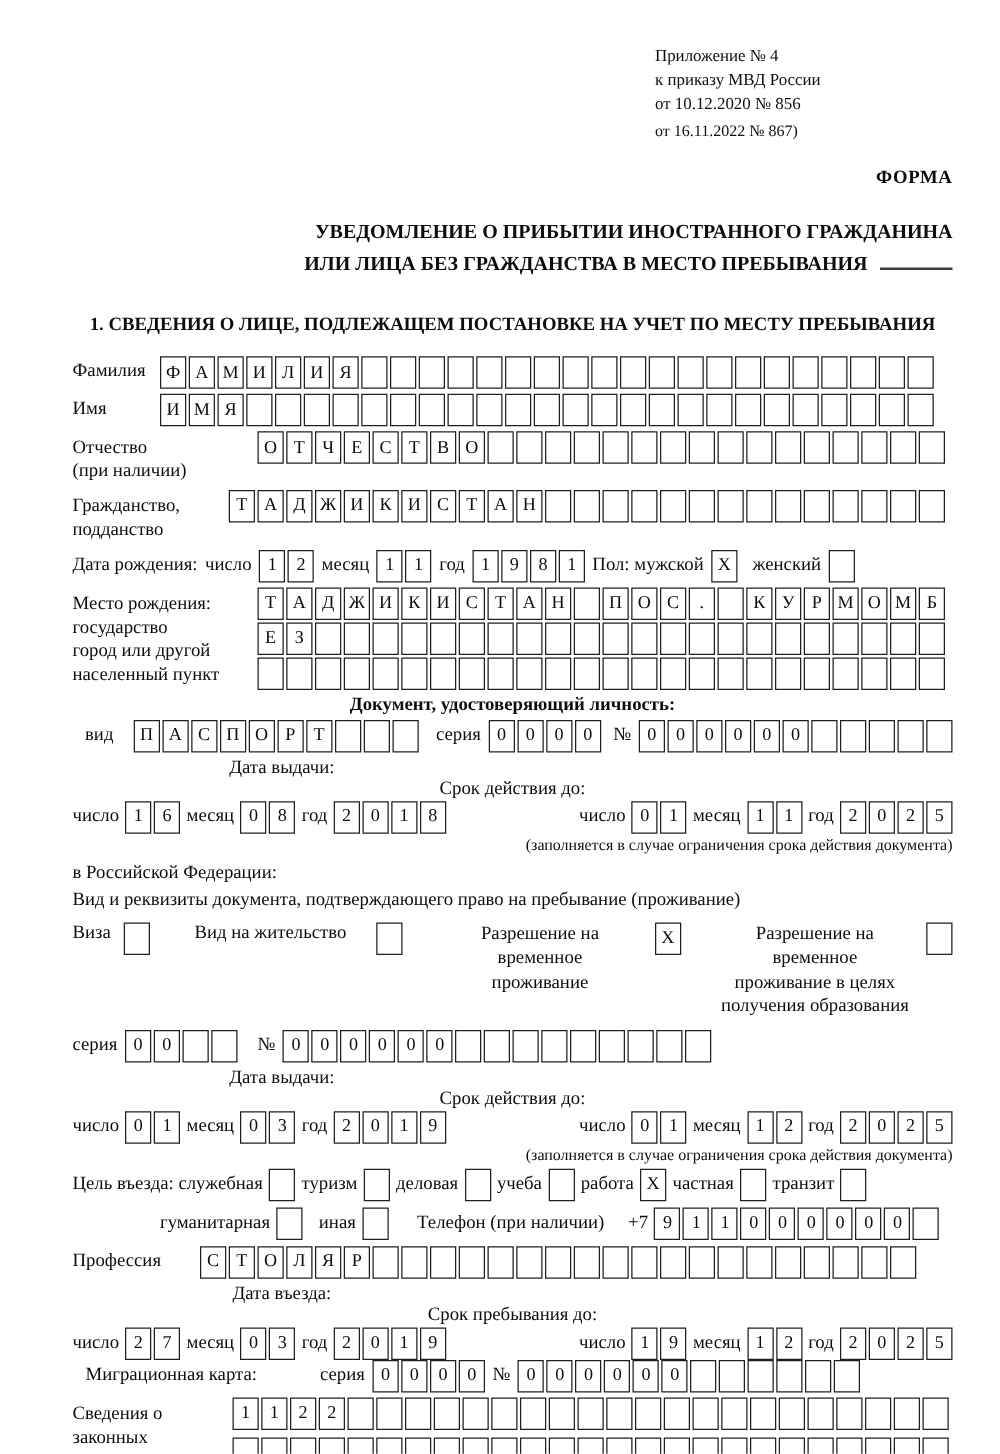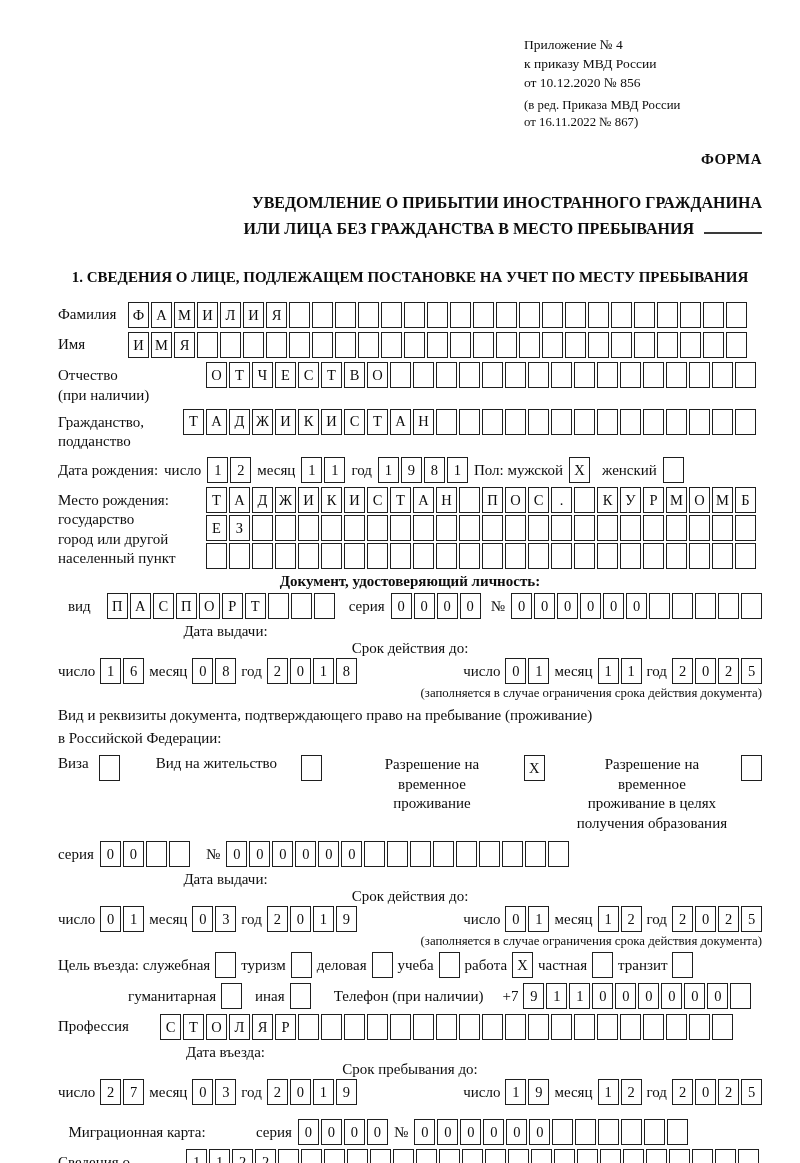--- a/index.html
+++ b/index.html
@@ -50,21 +50,20 @@
 </head>
 <body>
 
 <div class="page">
 
   <div class="hdr">
     <div>Приложение № 4</div>
     <div>к приказу МВД России</div>
     <div>от 10.12.2020 № 856</div>
     <div class="sub">
-      <div>(в ред. Приказа МВД России</div>
       <div>от 16.11.2022 № 867)</div>
     </div>
   </div>
 
   <div class="forma">ФОРМА</div>
 
   <div class="title">
     <div>УВЕДОМЛЕНИЕ О ПРИБЫТИИ ИНОСТРАННОГО ГРАЖДАНИНА</div>
     <div>
       <span>ИЛИ ЛИЦА БЕЗ ГРАЖДАНСТВА В МЕСТО ПРЕБЫВАНИЯ</span><span class="blank-line"></span>
@@ -400,22 +399,22 @@
         <span class="cells">
             <span class="cell">2</span>
             <span class="cell">0</span>
             <span class="cell">2</span>
             <span class="cell">5</span>
           </span>
       </div>
     </div>
     <div class="note">(заполняется в случае ограничения срока действия документа)</div>
 
+    <div class="plain">в Российской Федерации:</div>
     <div class="plain">Вид и реквизиты документа, подтверждающего право на пребывание (проживание)</div>
-    <div class="plain">в Российской Федерации:</div>
 
     <div class="permit-row">
       <span class="w">Виза</span>
       <span class="cell"></span>
       <span class="gap-m"></span>
       <span class="w">Вид на жительство</span>
       <span class="cell" style="margin-left:14px"></span>
       <span class="gap-s"></span>
       <span class="wrap-label" style="width:178px">
         <span>Разрешение на временное</span><br>
@@ -612,21 +611,21 @@
         <span class="w">год</span>
         <span class="cells">
             <span class="cell">2</span>
             <span class="cell">0</span>
             <span class="cell">2</span>
             <span class="cell">5</span>
           </span>
       </div>
     </div>
 
-    <div class="row inline" style="margin-top:14px">
+    <div class="row inline" style="margin-top:0">
       <span class="w" style="width:158px">Миграционная карта:</span>
       <span class="w" style="margin-left:34px">серия</span>
       <span class="cells">
           <span class="cell">0</span>
           <span class="cell">0</span>
           <span class="cell">0</span>
           <span class="cell">0</span>
         </span>
       <span class="w">№</span>
       <span class="cells">

